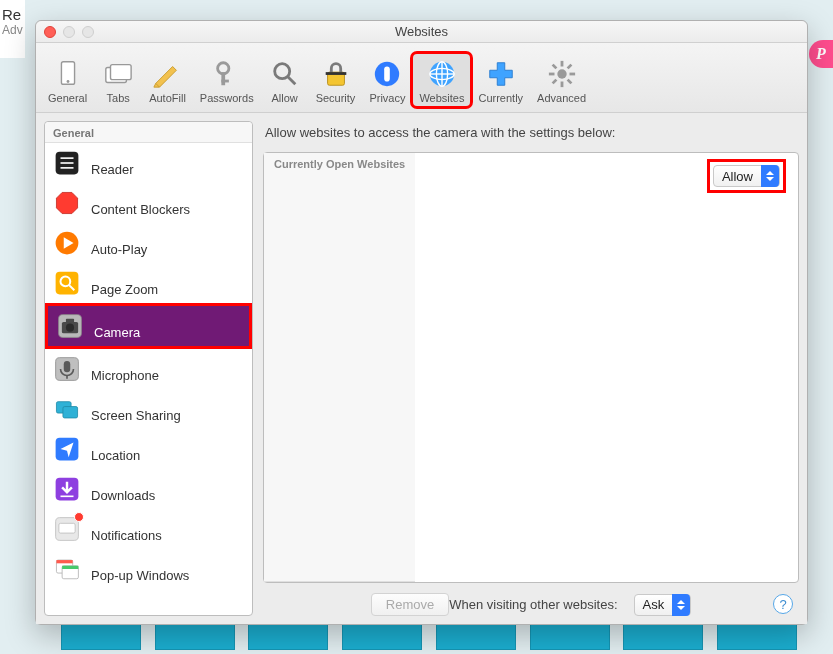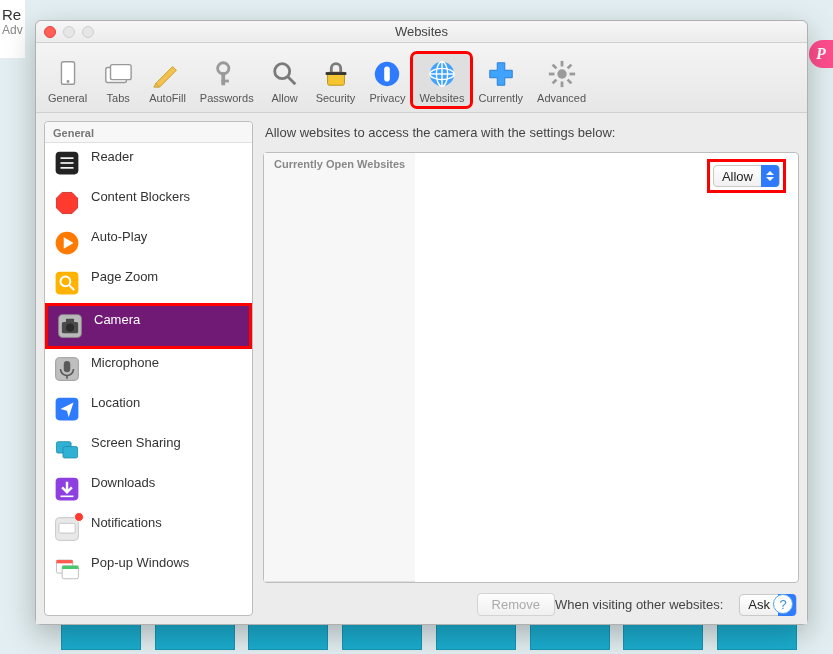--- a/index.html
+++ b/index.html
@@ -18,39 +18,39 @@
     .titlebar-title { position:absolute; left:0; right:0; text-align:center; font-size:13px; color:#444; }
     .toolbar { height:70px; display:flex; align-items:flex-end; padding:4px 6px 6px; gap:2px; border-bottom:1px solid #cfcfcf; background:linear-gradient(#f4f4f4,#e7e7e7); }
     .toolbar-btn { display:flex; flex-direction:column; align-items:center; padding:4px 6px 2px; border-radius:4px; min-width:46px; cursor:pointer; }
     .toolbar-btn.selected { background:#dfdfdf; box-shadow:0 0 0 3px #ff0000; }
     .toolbar-icon { width:32px; height:32px; display:flex; align-items:center; justify-content:center; }
     .toolbar-label { font-size:11px; color:#555; margin-top:2px; }
     .content { flex:1; display:flex; padding:8px; gap:10px; background:#ececec; }
     .sidebar { width:209px; border:1px solid #bdbdbd; border-radius:4px; background:#fff; display:flex; flex-direction:column; }
     .sidebar-header { font-size:11px; color:#777; font-weight:bold; padding:5px 8px 3px; background:#f7f7f7; border-bottom:1px solid #e0e0e0; border-radius:4px 4px 0 0; }
     .sidebar-list { flex:1; overflow:auto; }
-    .sidebar-item { display:flex; align-items:flex-start; gap:10px; padding:6px 8px; font-size:13px; color:#333; cursor:pointer; min-height:40px; }
+    .sidebar-item { display:flex; align-items:flex-end; gap:10px; padding:6px 8px; font-size:13px; color:#333; cursor:pointer; min-height:40px; }
     .sidebar-item.selected { background:#701a75; color:#fff; border:3px solid #ff0000; }
     .sb-icon { width:28px; height:28px; border-radius:5px; display:flex; align-items:center; justify-content:center; font-size:16px; color:#fff; position:relative; }
     .badge-dot { position:absolute; top:-3px; right:-3px; width:10px; height:10px; border-radius:50%; background:#ff3b30; border:1px solid #fff; }
     .main { flex:1; display:flex; flex-direction:column; gap:8px; }
     .main-label { font-size:13px; color:#444; padding:4px 2px; }
     .list-box { flex:1; border:1px solid #bdbdbd; border-radius:4px; background:#fff; display:flex; }
     .list-header { font-size:11px; color:#888; font-weight:bold; padding:5px 10px 3px; background:#f7f7f7; border-bottom:1px solid #e0e0e0; }
     .list-body { flex:1; position:relative; }
     .row { position:absolute; top:10px; left:0; right:8px; height:26px; display:flex; align-items:center; justify-content:flex-end; padding:0 4px; }
     .row-site { flex:1; font-size:13px; color:#444; padding-left:12px;}
     .select-wrap { display:inline-flex; align-items:center; border:1px solid #c9c9c9; border-radius:4px; background:linear-gradient(#fff,#f0f0f0); height:22px; font-size:13px; }
     .select-val { padding:0 8px; color:#222; }
     .select-arrow { width:18px; height:22px; background:#2f7bff; border-radius:0 4px 4px 0; display:flex; flex-direction:column; align-items:center; justify-content:center; }
     .select-arrow::before,.select-arrow::after{content:"";border:4px solid transparent;}
     .select-arrow::before{border-bottom-color:#fff; margin-bottom:1px;}
     .select-arrow::after{border-top-color:#fff; margin-top:1px;}
     .highlight-select { padding:3px; border:3px solid #ff0000; display:inline-block; }
-    .bottom-row { display:flex; align-items:center; justify-content:flex-end; padding:2px 2px 0; }
+    .bottom-row { display:flex; align-items:center; justify-content:center; padding:2px 2px 0; }
     .remove-btn { font-size:13px; color:#aaa; background:linear-gradient(#fdfdfd,#f0f0f0); border:1px solid #d3d3d3; border-radius:4px; padding:3px 14px; }
     .right-opts { display:flex; align-items:center; gap:16px; font-size:13px; color:#444; }
     .help { position:absolute; bottom:10px; right:14px; width:20px; height:20px; border:1.5px solid #56a7e8; color:#3f8ed1; border-radius:50%; display:flex; align-items:center; justify-content:center; font-size:13px; background:#fff; }
     svg { display:block; }
   </style>
 </head>
 <body>
 
 <div class="bg-left">
   <div>Re</div>
@@ -244,34 +244,34 @@
                 <rect x="12" y="6" width="8" height="14" rx="4" fill="#5a5a5a"></rect>
                 <path d="M8 16 a8 8 0 0 0 16 0" fill="none" stroke="#5a5a5a" stroke-width="2"></path>
                 <line x1="16" y1="24" x2="16" y2="28" stroke="#5a5a5a" stroke-width="2"></line>
               </svg>
             </div>
             <span>Microphone</span>
           </div>
           <div class="sidebar-item">
             <div class="sb-icon">
               <svg viewBox="0 0 32 32" width="26" height="26">
+                <rect x="3" y="7" width="18" height="14" rx="2" fill="#2fb1d6" stroke="#1f8aa8"></rect>
+                <rect x="11" y="13" width="18" height="14" rx="2" fill="#2fb1d6" stroke="#1f8aa8"></rect>
+              </svg>
+            </div>
+            <span>Screen Sharing</span>
+          </div>
+          <div class="sidebar-item">
+            <div class="sb-icon">
+              <svg viewBox="0 0 32 32" width="26" height="26">
                 <rect x="2" y="2" width="28" height="28" rx="5" fill="#2f7bff"></rect>
                 <polygon points="24,8 8,16 16,18 18,26" fill="#fff"></polygon>
               </svg>
             </div>
             <span>Location</span>
-          </div>
-          <div class="sidebar-item">
-            <div class="sb-icon">
-              <svg viewBox="0 0 32 32" width="26" height="26">
-                <rect x="3" y="7" width="18" height="14" rx="2" fill="#2fb1d6" stroke="#1f8aa8"></rect>
-                <rect x="11" y="13" width="18" height="14" rx="2" fill="#2fb1d6" stroke="#1f8aa8"></rect>
-              </svg>
-            </div>
-            <span>Screen Sharing</span>
           </div>
           <div class="sidebar-item">
             <div class="sb-icon">
               <svg viewBox="0 0 32 32" width="26" height="26">
                 <rect x="2" y="2" width="28" height="28" rx="5" fill="#8e3fe0"></rect>
                 <path d="M16 7 v12 M10 14 l6 6 l6 -6" fill="none" stroke="#fff" stroke-width="3"></path>
                 <line x1="8" y1="25" x2="24" y2="25" stroke="#fff" stroke-width="2"></line>
               </svg>
             </div>
             <span>Downloads</span>

